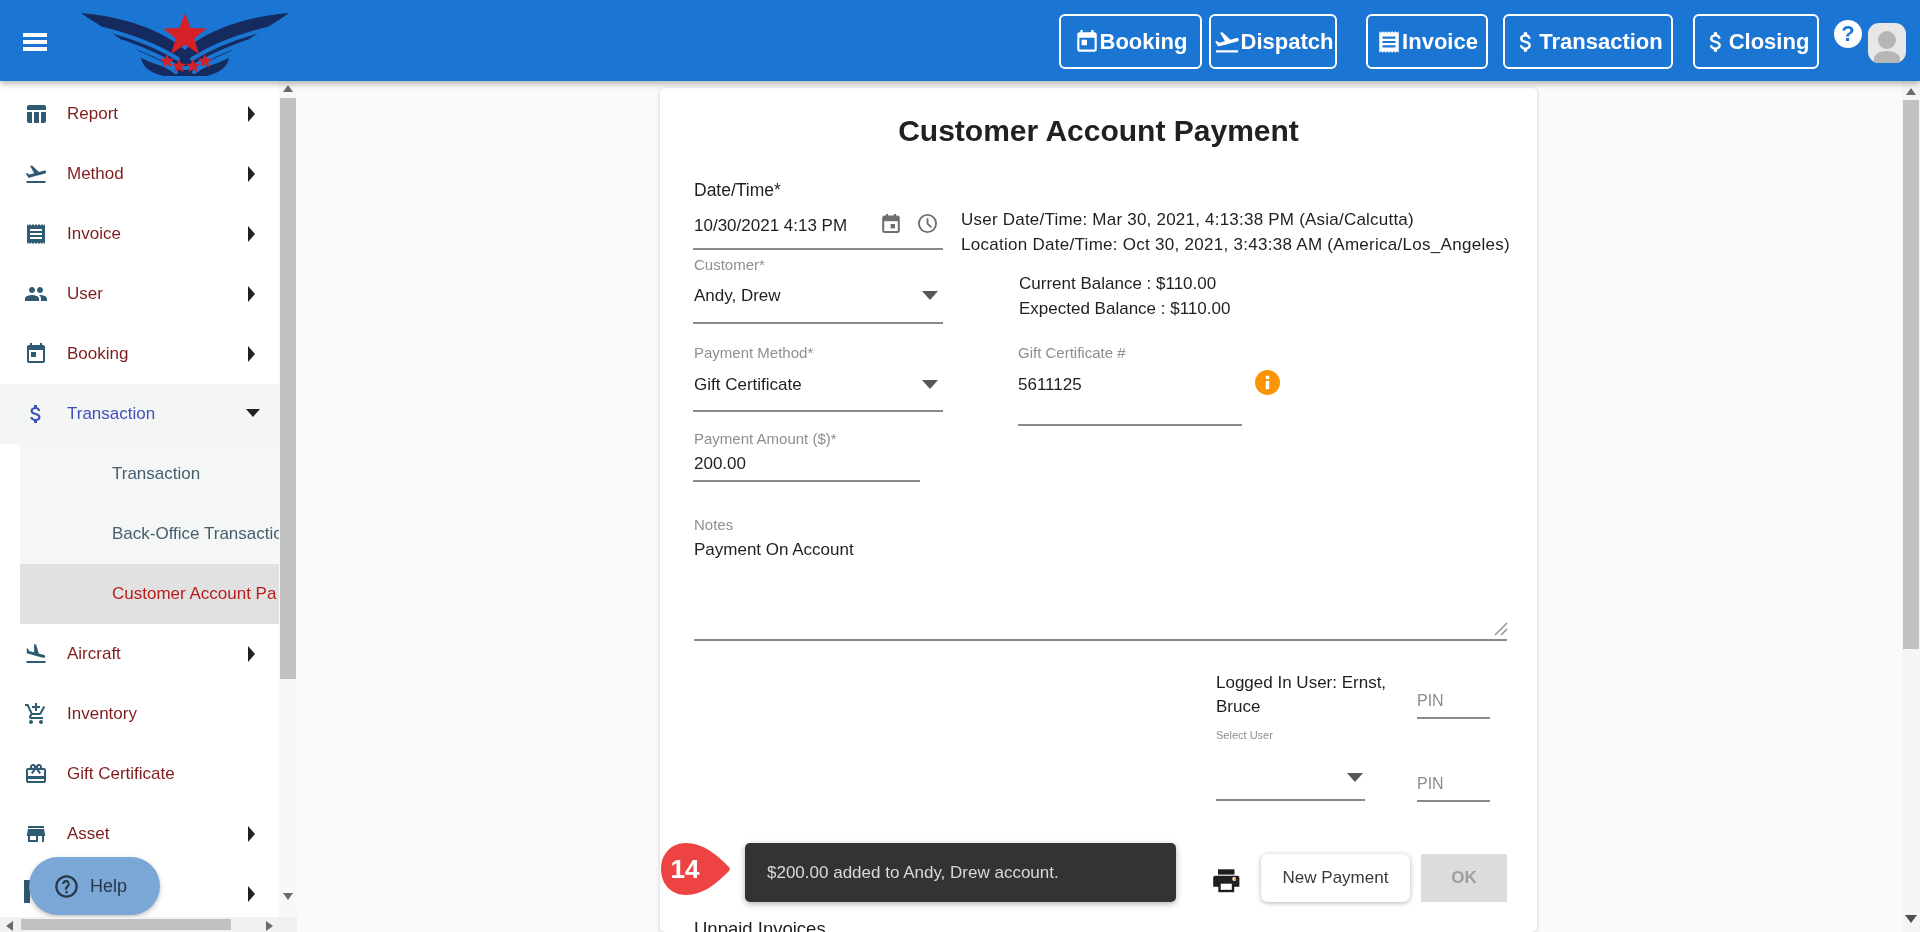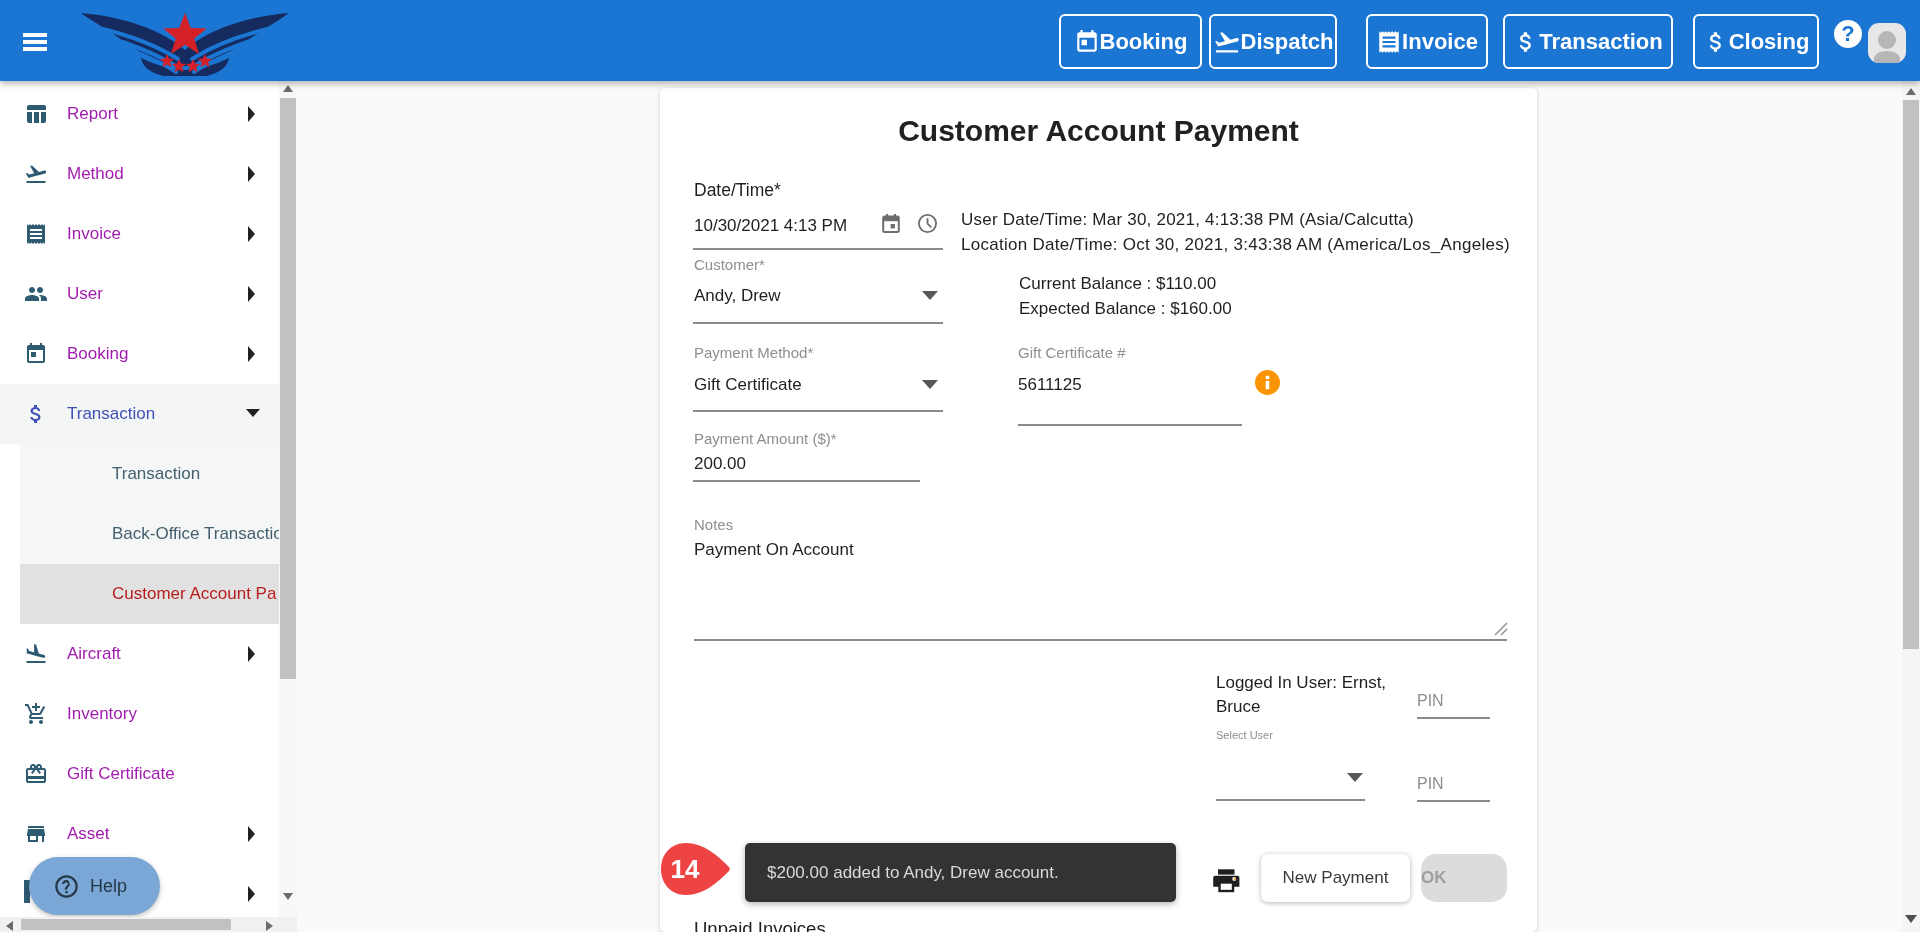--- a/index.html
+++ b/index.html
@@ -2,21 +2,21 @@
 <html><head><meta charset="utf-8">
 <style>
 *{margin:0;padding:0;box-sizing:border-box}
 html,body{width:1920px;height:932px;overflow:hidden;font-family:"Liberation Sans",sans-serif;background:#fafafa}
 .a{position:absolute}
 
 #hdr{left:0;top:0;width:1920px;height:81px;background:#1b76d3;box-shadow:0 3px 6px rgba(0,0,0,.28);z-index:50}
 .hb{position:absolute;top:14px;height:55px;border:2px solid #fff;border-radius:6px;color:#fff;display:flex;align-items:center;justify-content:center;font-size:22px;font-weight:bold;z-index:51}
 
 #side{left:0;top:81px;width:279px;height:836px;background:#fff}
-.it{position:absolute;left:67px;height:24px;line-height:24px;font-size:17px;color:#a21caf;white-space:nowrap}
+.it{position:absolute;left:67px;height:24px;line-height:24px;font-size:17px;color:#7f1d1d;white-space:nowrap}
 .sub{position:absolute;left:112px;height:24px;line-height:24px;font-size:17px;color:#44606e;white-space:nowrap}
 .ic{position:absolute;left:24px;width:24px;height:24px}
 .ar{position:absolute;left:248px;width:0;height:0;border-top:8px solid transparent;border-bottom:8px solid transparent;border-left:7.5px solid #212121}
 
 .lbl{position:absolute;font-size:15px;color:#8e8e8e;white-space:nowrap}
 .val{position:absolute;font-size:17px;color:#1f1f1f;white-space:nowrap}
 .ul{position:absolute;height:1.7px;background:#8a8a8a}
 .dd{position:absolute;width:0;height:0;border-left:8px solid transparent;border-right:8px solid transparent;border-top:9px solid #575757}
 </style></head>
 <body>
@@ -43,21 +43,21 @@
 <div class="ul" style="left:693px;top:248px;width:250px"></div>
 
 <div class="lbl" style="left:694px;top:256px">Customer*</div>
 <div class="val" style="left:694px;top:286px">Andy, Drew</div>
 <div class="dd" style="left:922px;top:291px"></div>
 <div class="ul" style="left:693px;top:322px;width:250px"></div>
 
 <div class="val" style="left:961px;top:210px;letter-spacing:.22px">User Date/Time: Mar 30, 2021, 4:13:38 PM (Asia/Calcutta)</div>
 <div class="val" style="left:961px;top:235px;letter-spacing:.28px">Location Date/Time: Oct 30, 2021, 3:43:38 AM (America/Los_Angeles)</div>
 <div class="val" style="left:1019px;top:274px">Current Balance : $110.00</div>
-<div class="val" style="left:1019px;top:299px">Expected Balance : $160.00</div>
+<div class="val" style="left:1019px;top:299px">Expected Balance : $110.00</div>
 
 <div class="lbl" style="left:694px;top:344px">Payment Method*</div>
 <div class="val" style="left:694px;top:375px">Gift Certificate</div>
 <div class="dd" style="left:922px;top:380px"></div>
 <div class="ul" style="left:693px;top:410px;width:250px"></div>
 
 <div class="lbl" style="left:1018px;top:344px">Gift Certificate #</div>
 <div class="val" style="left:1018px;top:375px">5611125</div>
 <div class="ul" style="left:1018px;top:424px;width:224px"></div>
 <svg class="a" style="left:1255px;top:370px" width="25" height="25">
@@ -98,21 +98,21 @@
 
 <svg class="a" style="left:1211px;top:865px" width="31" height="31" viewBox="0 0 31 31">
     <rect x="7" y="4.3" width="16.5" height="5.3" fill="#1f1f1f"></rect>
     <path d="M4.2 10.8 h22.2 a2 2 0 0 1 2 2 v9 h-26.2 v-9 a2 2 0 0 1 2-2 z" fill="#1f1f1f"></path>
     <rect x="8.5" y="17.5" width="13.5" height="8.5" fill="#fff" stroke="#1f1f1f" stroke-width="2.4"></rect>
     <circle cx="23.2" cy="14" r="1.9" fill="#fff"></circle>
     <circle cx="23.9" cy="14.2" r="1.2" fill="#e8a33d"></circle>
   </svg>
 
 <div class="a" style="left:1261px;top:854px;width:149px;height:48px;background:#fff;border-radius:7px;box-shadow:0 1px 5px rgba(0,0,0,.3);text-align:center;line-height:48px;font-size:17px;color:#3a3a3a">New Payment</div>
-<div class="a" style="left:1421px;top:854px;width:86px;height:48px;background:#dcdcdc;border-radius:15px;text-align:left;line-height:48px;font-size:17px;font-weight:bold;color:#9f9f9f">OK</div>
+<div class="a" style="left:1421px;top:854px;width:86px;height:48px;background:#dcdcdc;border-radius:1px;text-align:center;line-height:48px;font-size:17px;font-weight:bold;color:#9f9f9f">OK</div>
 
 <div class="a" style="left:694px;top:918px;font-size:18.5px;font-weight:500;color:#212121">Unpaid Invoices</div>
 
 <div class="a" id="side"></div>
 
 <div class="a" style="left:0;top:384px;width:279px;height:60px;background:#f4f5f5"></div>
 <div class="a" style="left:20px;top:444px;width:259px;height:180px;background:#f5f6f6"></div>
 <div class="a" style="left:20px;top:564px;width:259px;height:60px;background:#e1e1e1"></div>
 
 <svg class="ic" style="top:102px" viewBox="0 0 24 24" fill="#2e5a72">

